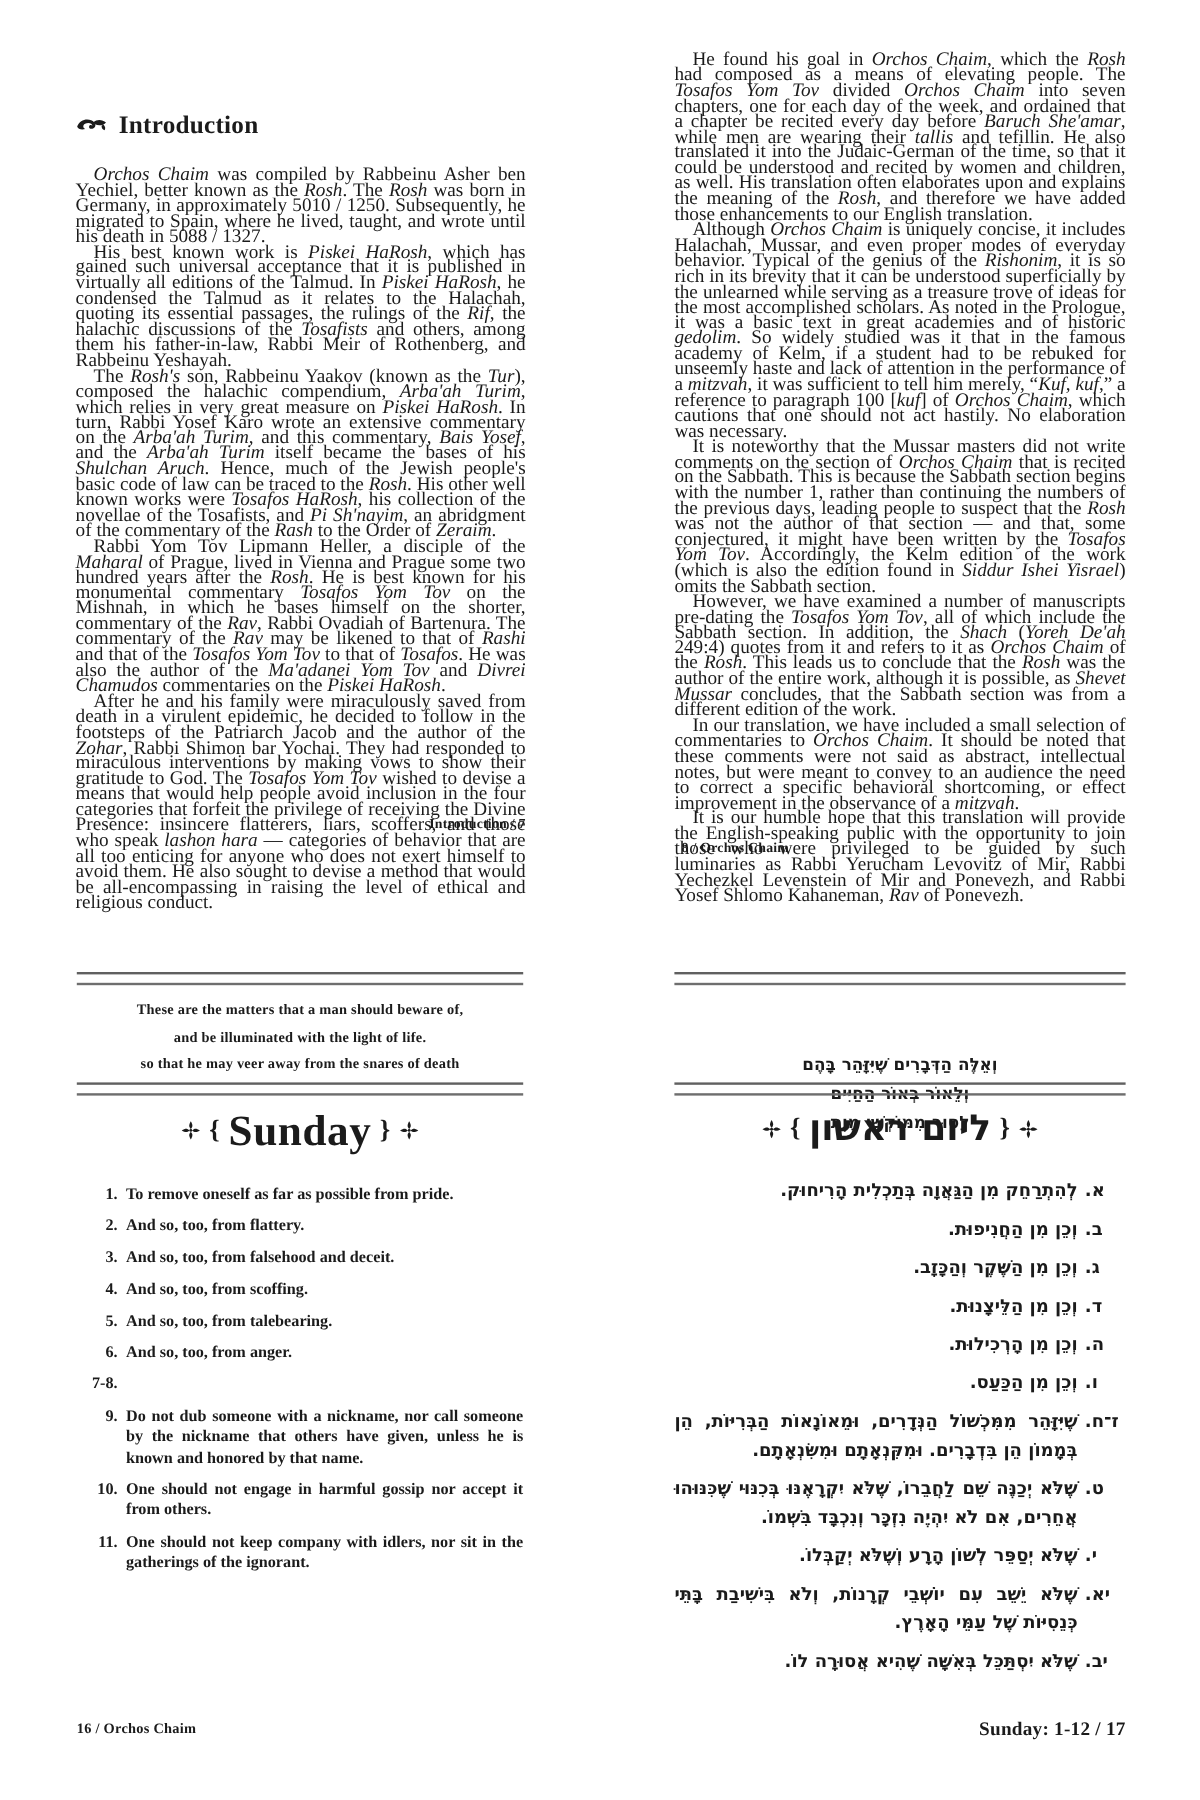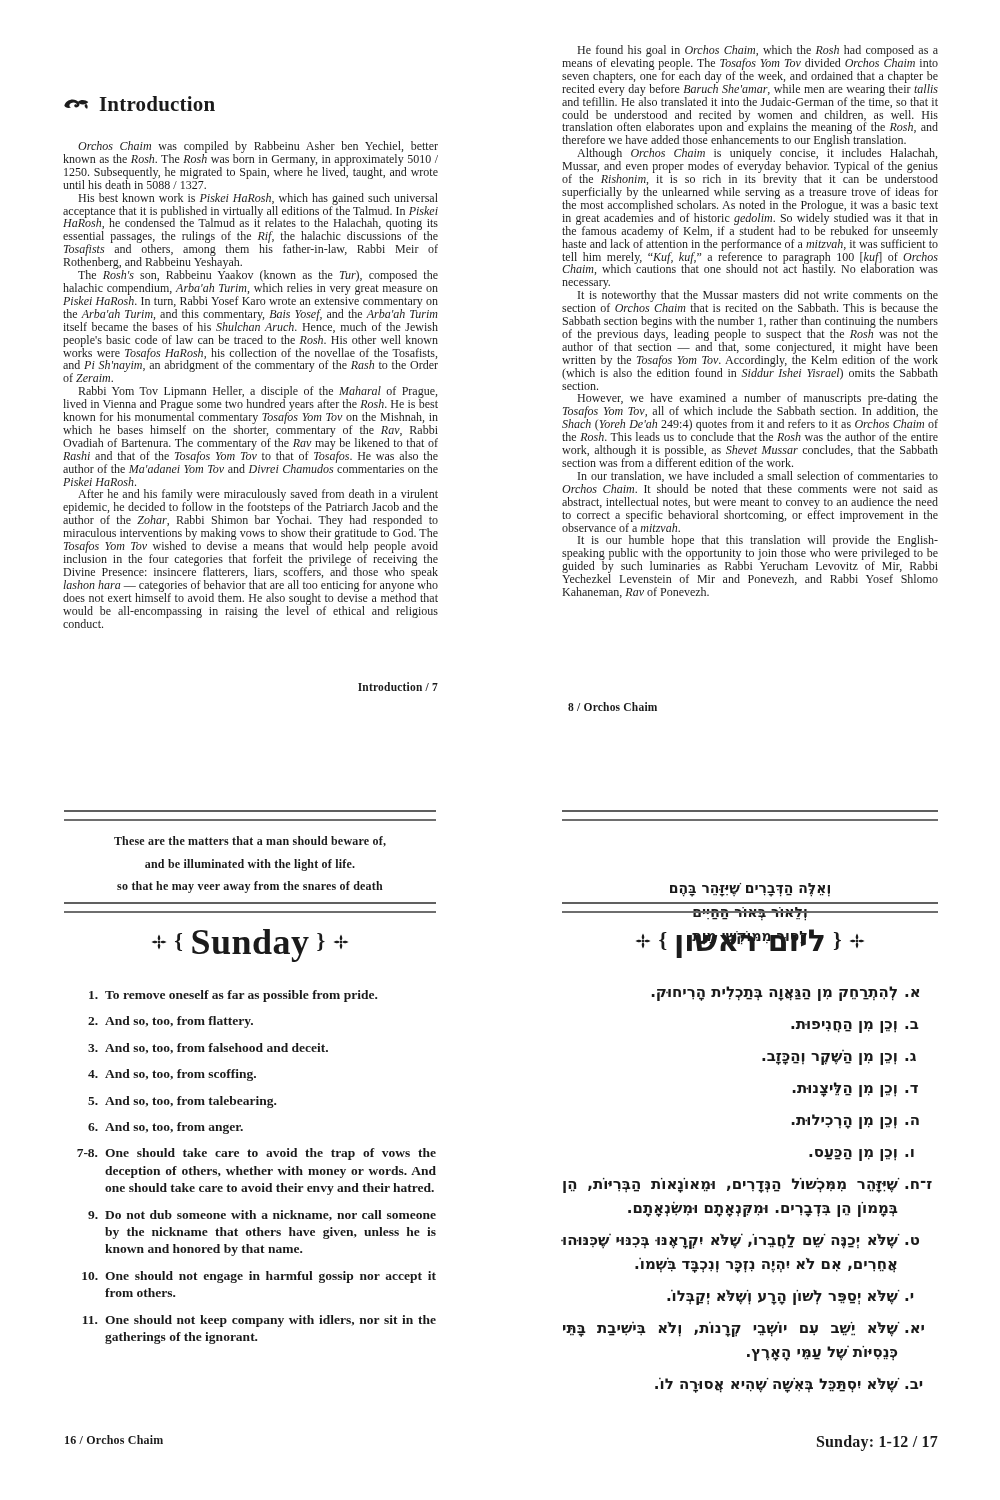--- a/index.html
+++ b/index.html
@@ -3,21 +3,21 @@
 <meta charset="utf-8">
 <style>
   html,body{margin:0;padding:0;background:#e8e8e8;}
   .canvas{position:relative;width:1000px;height:1500px;background:#ffffff;
           font-family:"Liberation Serif",serif;color:#1b1b1b;overflow:hidden;}
   .page{position:absolute;}
 
   
   .intro-heading{display:flex;align-items:center;gap:9px;
     font-family:Liberation Serif, serif;font-weight:700;font-size:21px;letter-spacing:.2px;}
-  .bodytext{font-size:12px;line-height:12.9px;text-align:justify;}
+  .bodytext{font-size:16px;line-height:12.9px;text-align:justify;}
   .bodytext p{margin:0;text-indent:15px;}
   #page-tl .bodytext{margin-top:23px;}
 
   .pgfoot{position:absolute;font-weight:700;font-size:11.5px;letter-spacing:.2px;}
   #tl-foot{left:63px;top:681px;width:375px;text-align:right;}
   #tr-foot{left:568px;top:688px;width:376px;text-align:left;margin-top:13px;}
   #bl-foot{left:64px;top:1433px;width:372px;text-align:left;font-size:12px;}
   #br-foot{left:562px;top:1433px;width:376px;text-align:right;font-size:16px;}
 
   
@@ -154,21 +154,20 @@
         <span class="txt">And so, too, from talebearing.</span>
       </div>
 
       <div class="en-item">
         <span class="num">6.</span>
         <span class="txt">And so, too, from anger.</span>
       </div>
 
       <div class="en-item">
         <span class="num">7-8.</span>
-        <span class="txt">One should take care to avoid the trap of vows the deception of others, whether with money or words. And one should take care to avoid their envy and their hatred.</span>
       </div>
 
       <div class="en-item">
         <span class="num">9.</span>
         <span class="txt">Do not dub someone with a nickname, nor call someone by the nickname that others have given, unless he is known and honored by that name.</span>
       </div>
 
       <div class="en-item">
         <span class="num">10.</span>
         <span class="txt">One should not engage in harmful gossip nor accept it from others.</span>

